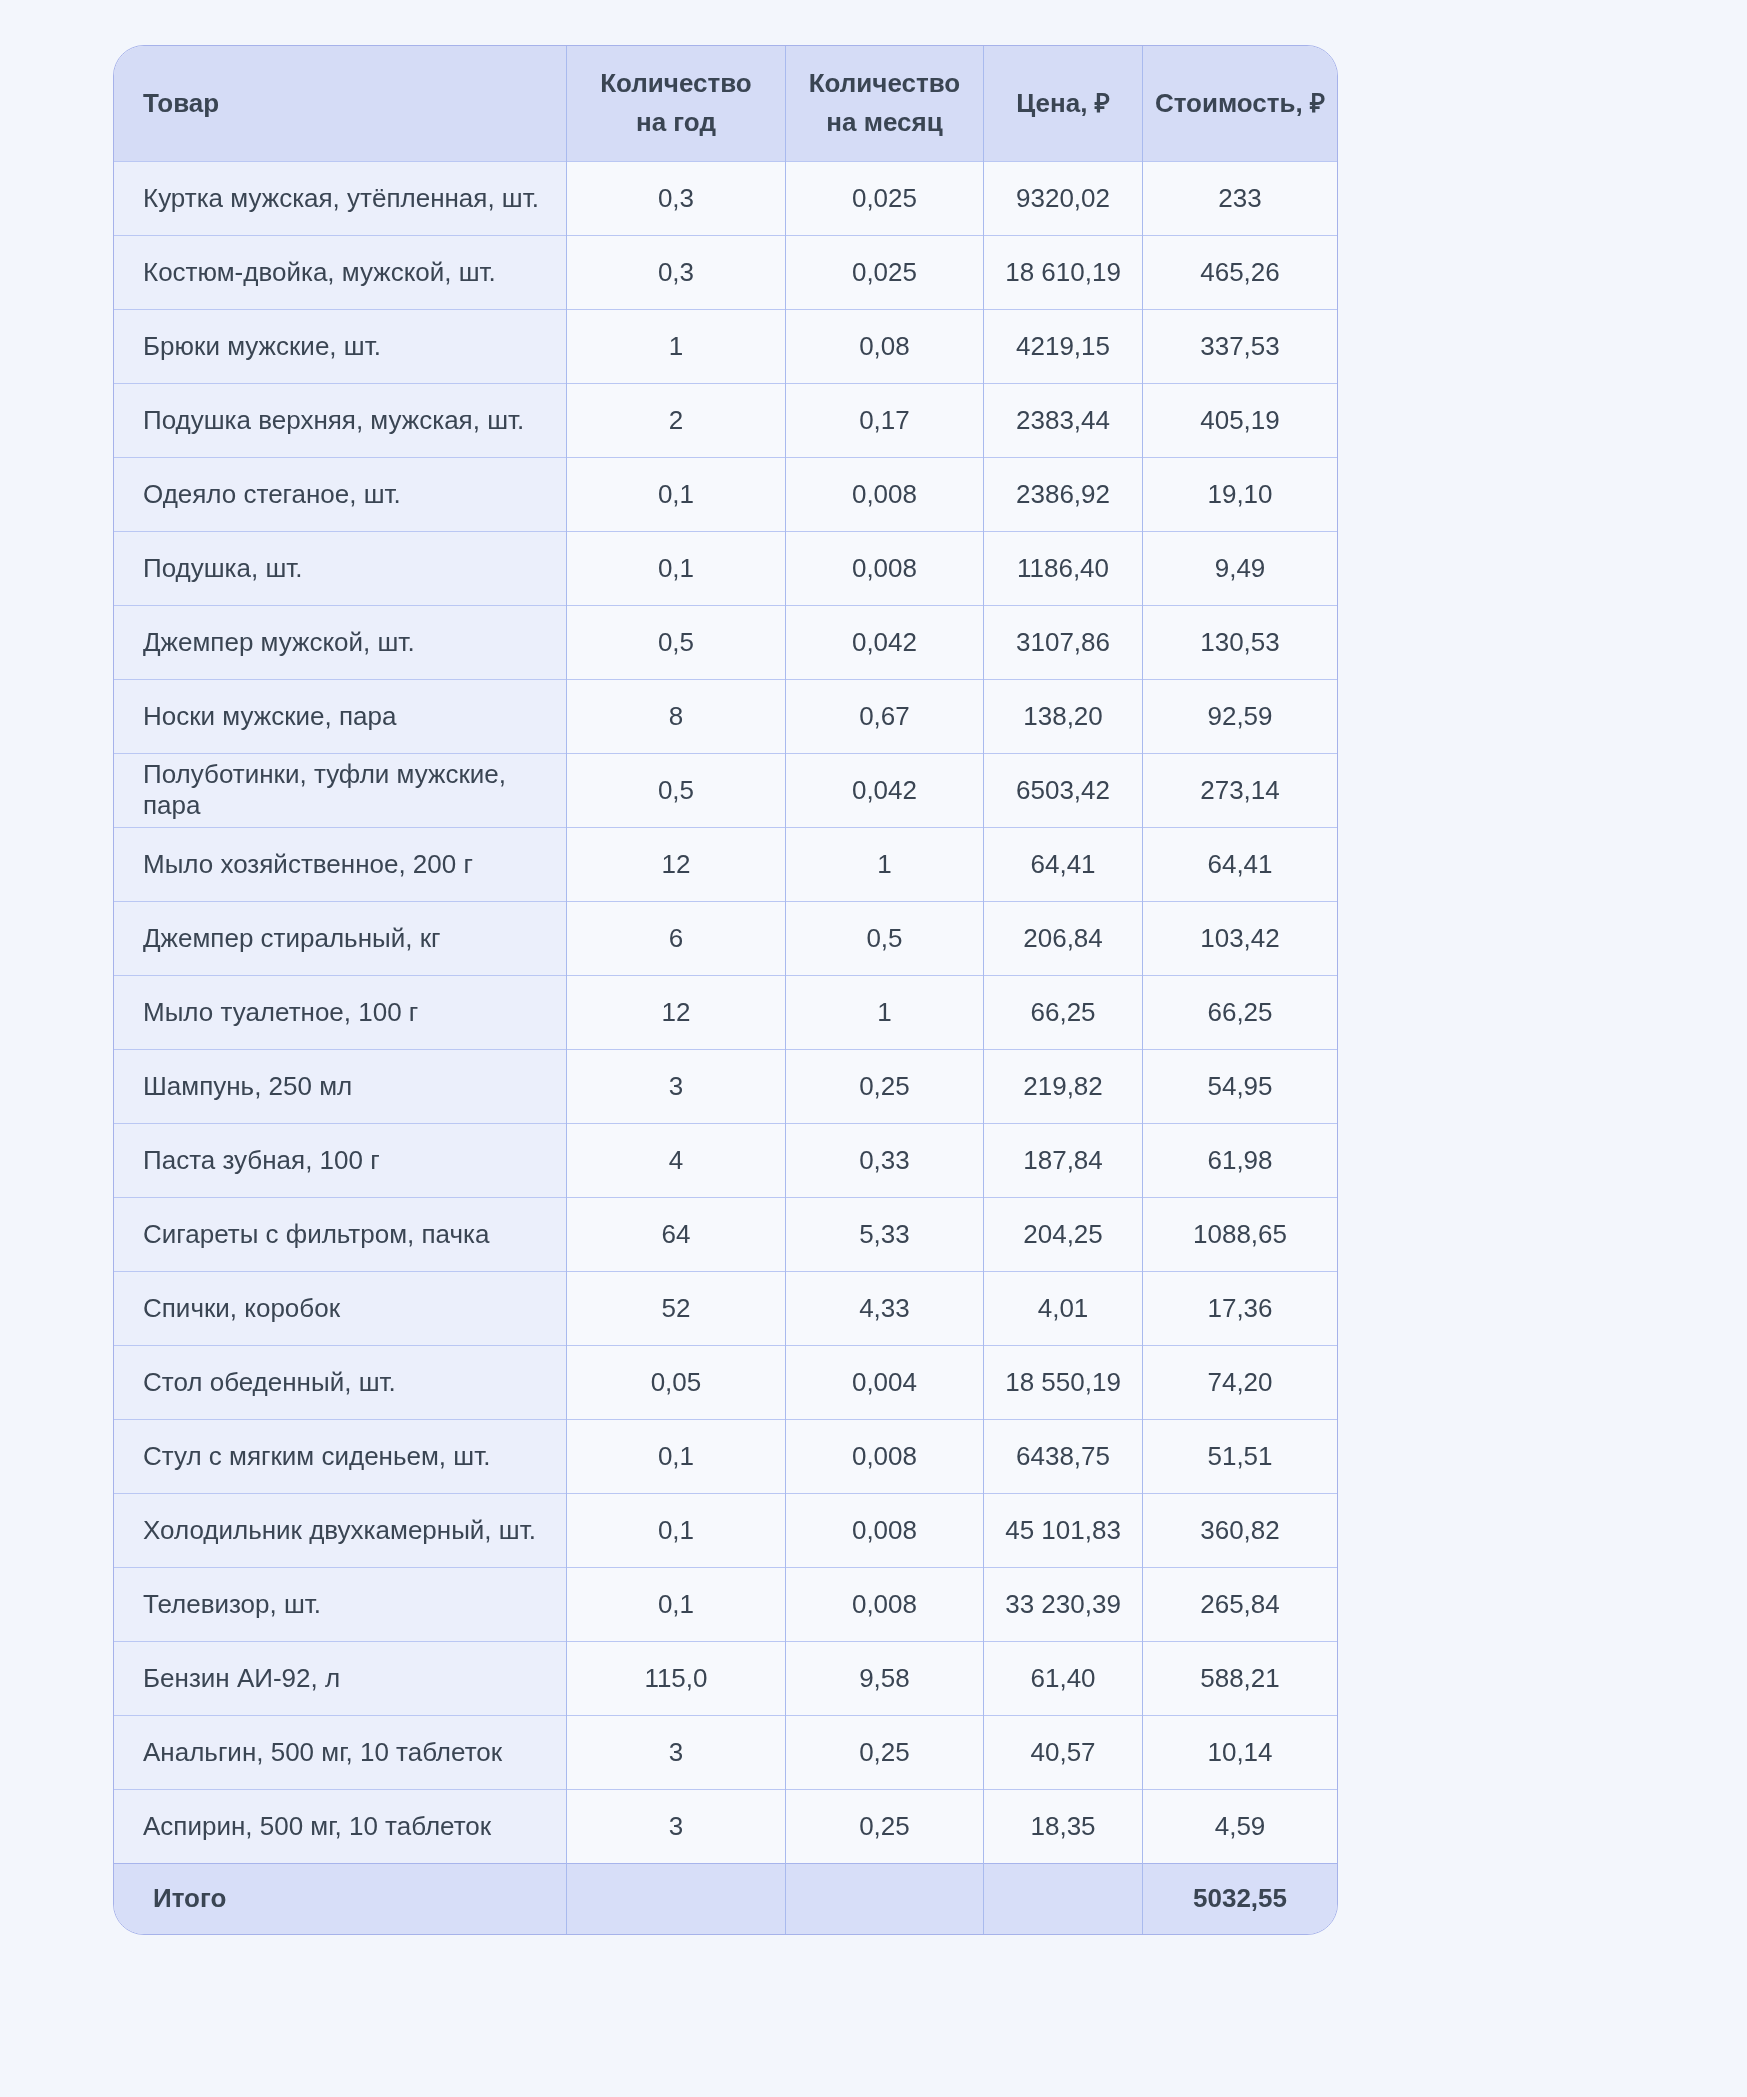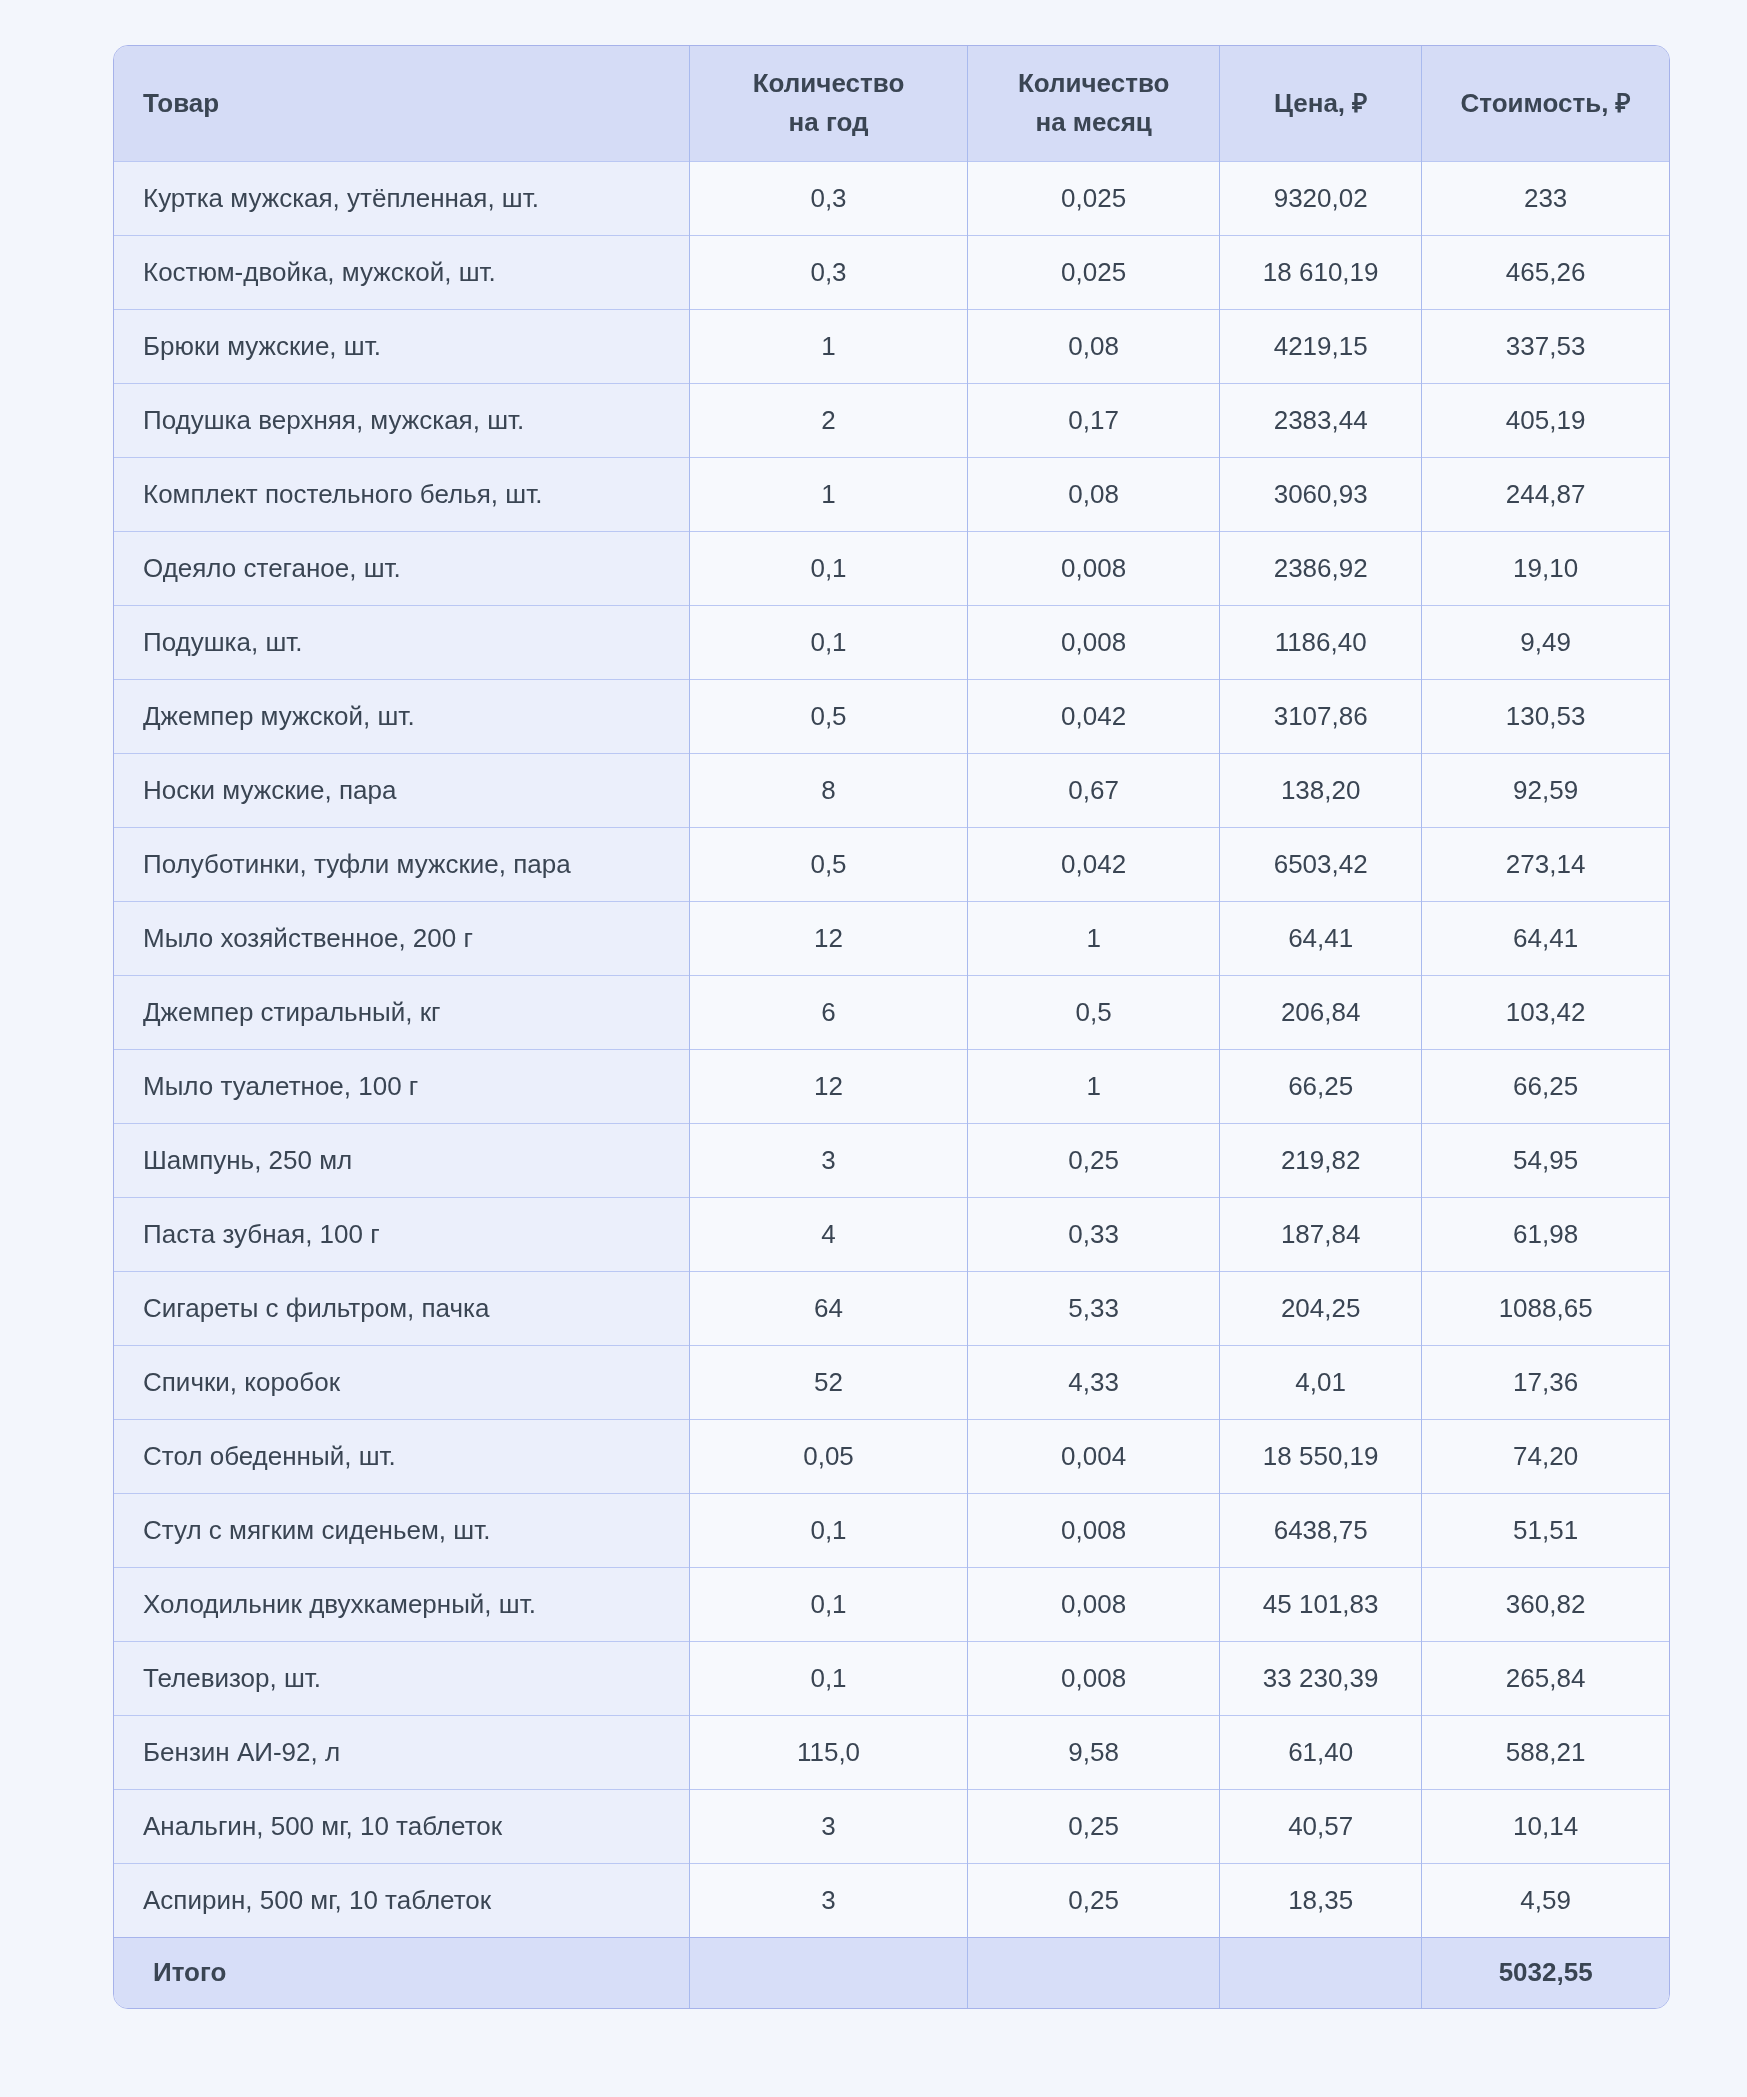--- a/index.html
+++ b/index.html
@@ -8,22 +8,22 @@
     --v-border:#a9baee; --h-border:#bac7f3; --heavy-border:#a7b4ec;
     --text:#3a4553;
   }
   html,body{margin:0;padding:0;}
   body{
     width:1748px;height:2097px;background:var(--page-bg);
     font-family:"Liberation Sans",sans-serif;color:var(--text);
     position:relative;
   }
   .card{
-    position:absolute;left:113px;top:45px;width:1557px;
-    border:1.5px solid var(--outer-border);border-radius:15px;
+    position:absolute;left:113px;top:45px;width:1225px;
+    border:1.5px solid var(--outer-border);border-radius:31px;
     overflow:hidden;background:var(--cell-bg);box-sizing:border-box;
   }
   table{border-collapse:collapse;width:100%;table-layout:fixed;}
   th,td{font-size:26px;vertical-align:middle;box-sizing:border-box;}
   th+th, td+td{border-left:1.5px solid var(--v-border);}
   thead th{
     background:var(--header-bg);height:115px;font-weight:600;
     text-align:center;padding:0 7.3px;
   }
   thead th:first-child{text-align:left;padding-left:29px;}
@@ -99,27 +99,20 @@
     <td class="num">0,08</td>
     <td class="num">4219,15</td>
     <td class="num">337,53</td>
   </tr>
         <tr>
     <td class="name">Подушка верхняя, мужская, шт.</td>
     <td class="num">2</td>
     <td class="num">0,17</td>
     <td class="num">2383,44</td>
     <td class="num">405,19</td>
-  </tr>
-        <tr>
-    <td class="name">Комплект постельного белья, шт.</td>
-    <td class="num">1</td>
-    <td class="num">0,08</td>
-    <td class="num">3060,93</td>
-    <td class="num">244,87</td>
   </tr>
         <tr>
     <td class="name">Одеяло стеганое, шт.</td>
     <td class="num">0,1</td>
     <td class="num">0,008</td>
     <td class="num">2386,92</td>
     <td class="num">19,10</td>
   </tr>
         <tr>
     <td class="name">Подушка, шт.</td>

